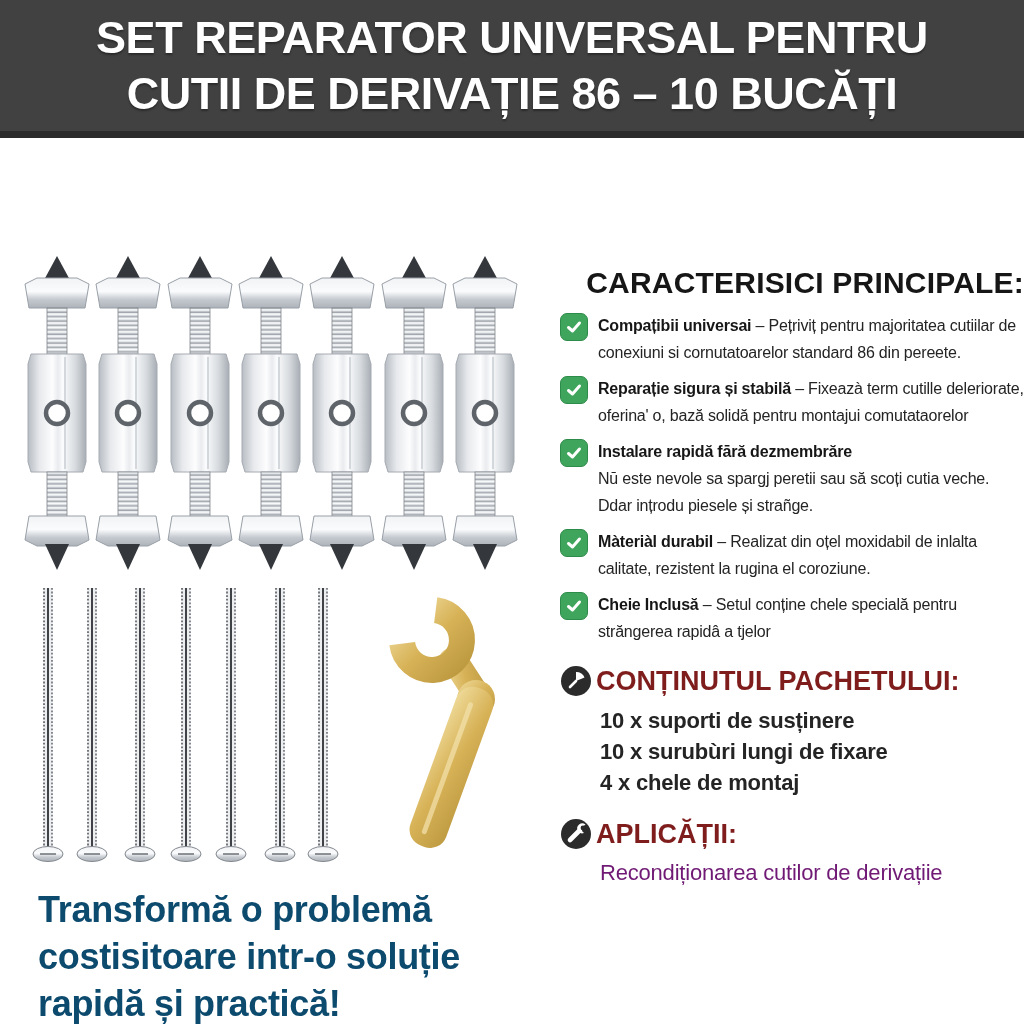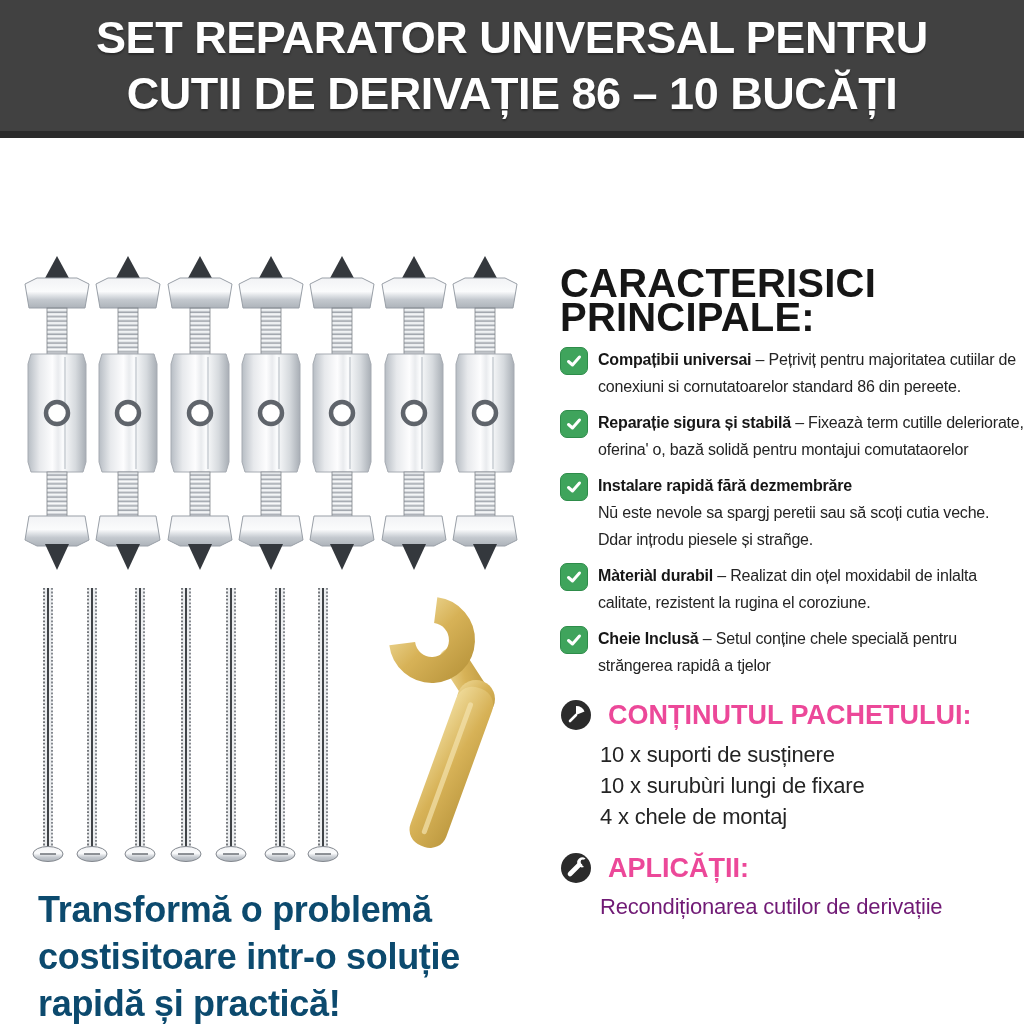--- a/index.html
+++ b/index.html
@@ -20,31 +20,31 @@
 
   
   .visual{position:absolute;left:8px;top:252px;width:545px;height:645px;}
 
   
   .tagline{position:absolute;left:38px;top:886px;}
   .tagline div{font-size:36px;line-height:47px;font-weight:bold;color:#0c4a6e;letter-spacing:-.3px;}
 
   
   .col{position:absolute;left:560px;top:266px;width:464px;}
-  .col h2{margin:0 0 12px 0;font-size:40px;line-height:34px;font-weight:bold;
-          color:#161616;letter-spacing:.2px;}
+  .col h2{margin:0 0 12px 0;font-size:30px;line-height:34px;font-weight:bold;
+          color:#161616;letter-spacing:.2px;text-align:right;}
   .feat{position:relative;padding-left:38px;margin-bottom:9px;}
   .feat-text{margin:0;font-size:16px;line-height:27px;color:#242424;letter-spacing:-.2px;}
   .feat-text b{font-weight:bold;color:#161616;}
   .check{position:absolute;left:0;top:1px;width:26px;height:26px;border-radius:7px;
          background:#3fa45c;border:1px solid #2e8c4a;display:flex;align-items:center;justify-content:center;}
-  .sec{display:flex;align-items:flex-end;gap:16px;margin:20px 0 8px 0;
-       font-size:27px;line-height:32px;font-weight:bold;color:#ec4899;}
+  .sec{display:flex;align-items:flex-end;gap:4px;margin:20px 0 8px 0;
+       font-size:27px;line-height:32px;font-weight:bold;color:#7f1d1d;}
   .circ{width:32px;height:32px;flex:0 0 32px;}
-  .plist{list-style:none;margin:0 0 0 40px;padding:0;}
+  .plist{list-style:none;margin:0 0 0 40px;padding:0;font-weight:bold;}
   .plist li{font-size:22px;line-height:31px;color:#242424;letter-spacing:-.2px;}
   .applines{margin:0 0 0 40px;}
   .applines div{font-size:22px;line-height:29px;color:#701a75;letter-spacing:-.2px;}
 </style>
 </head>
 <body>
 
 <div class="page">
 
   <header class="banner">

